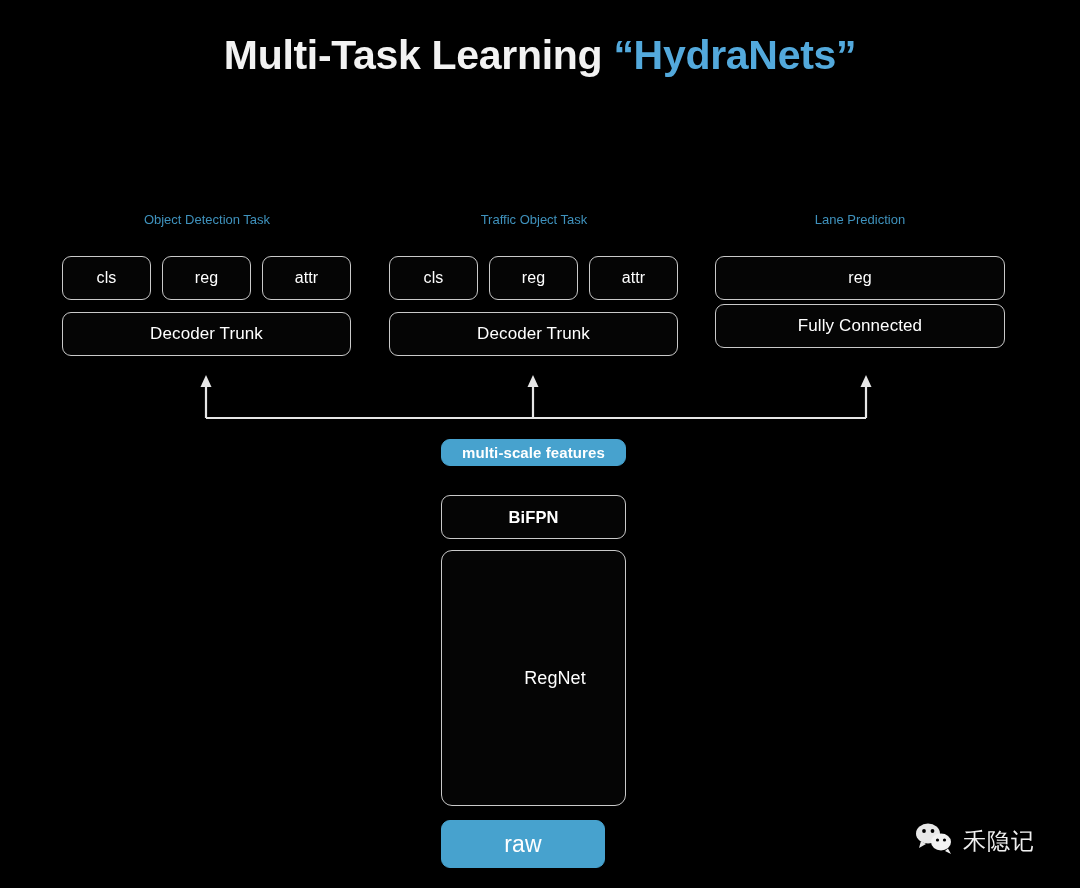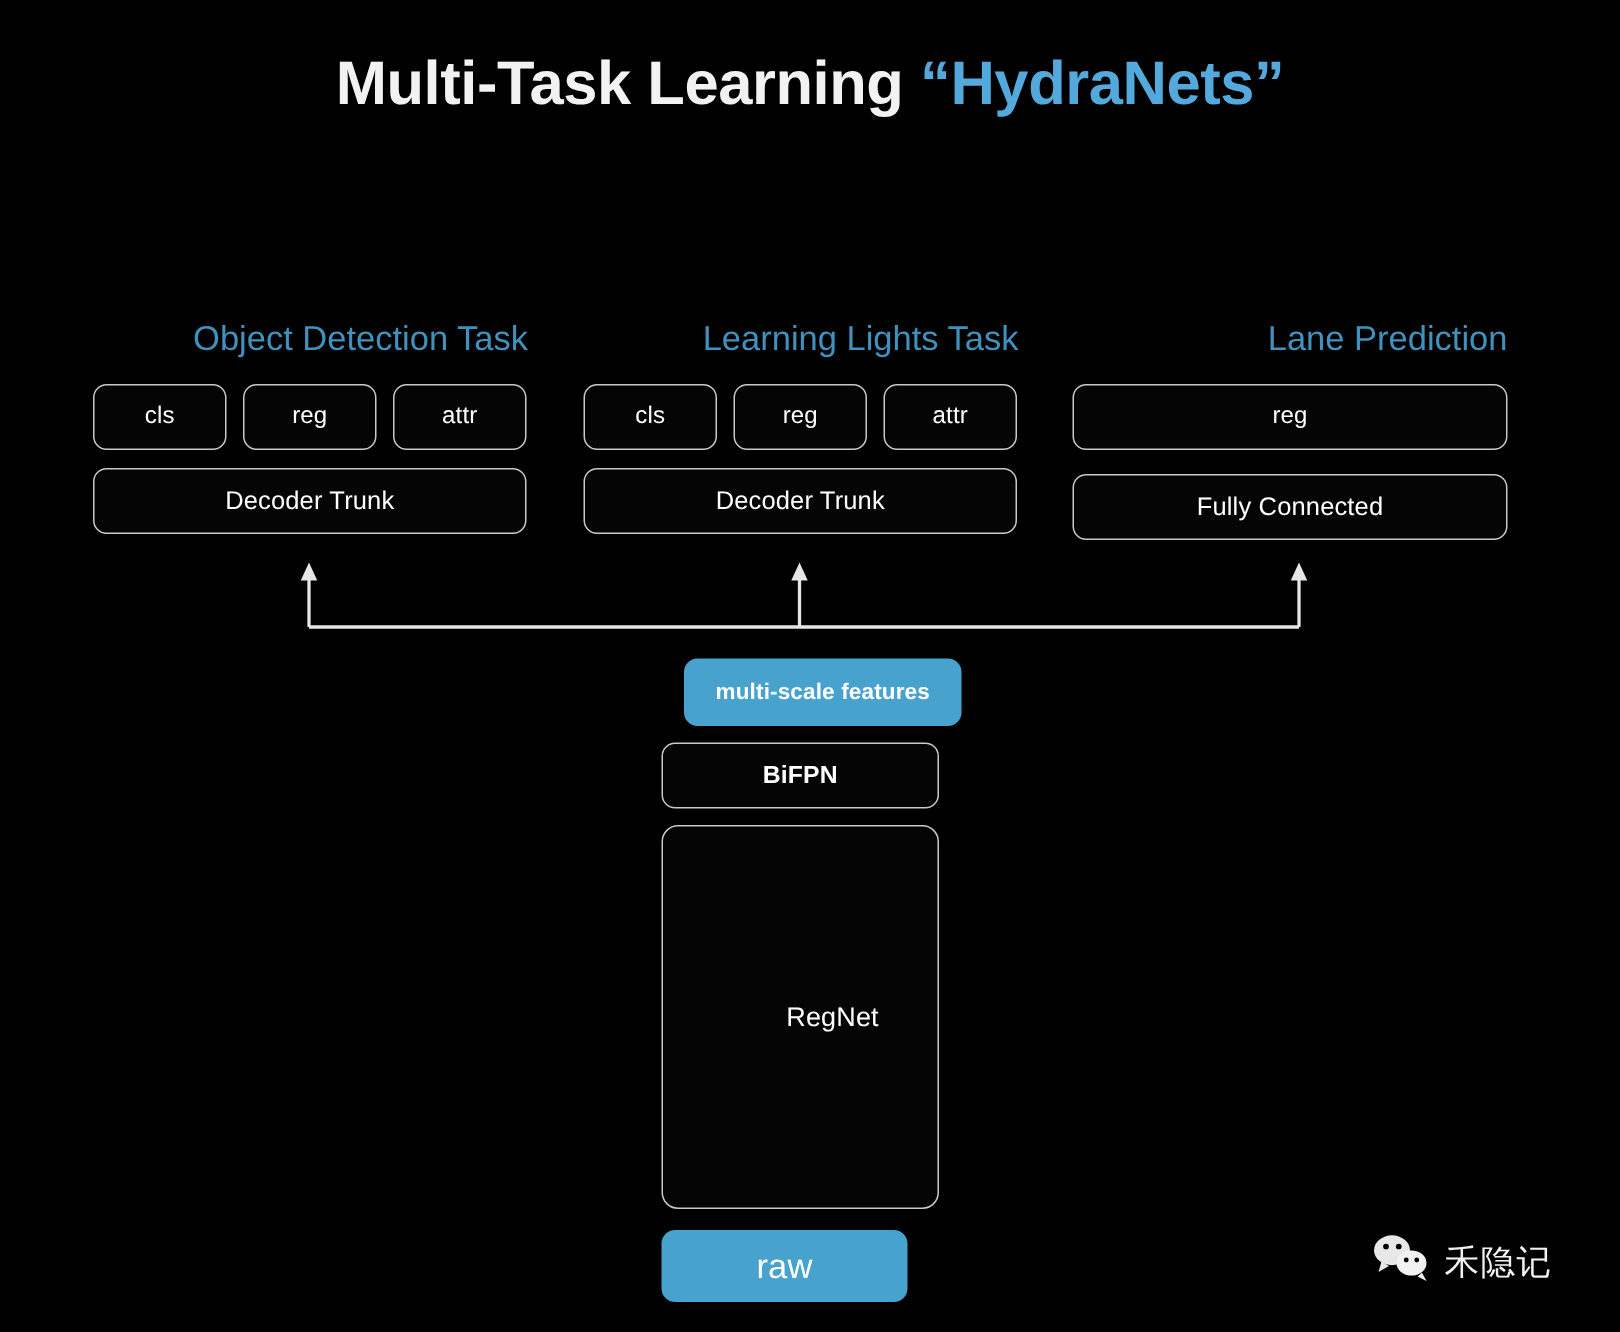--- a/index.html
+++ b/index.html
@@ -35,24 +35,24 @@
     font-weight: 700;
     letter-spacing: -0.3px;
     white-space: nowrap;
   }
   #title .t-main { color: #f2f2f2; }
   #title .t-accent { color: #53a9dc; }
 
   
   .task-header {
     position: absolute;
-    font-size: 23px;
+    font-size: 13px;
     font-weight: 400;
     color: #3f92bd;
-    text-align: right;
+    text-align: center;
     white-space: nowrap;
   }
 
   
   .node {
     position: absolute;
     box-sizing: border-box;
     border: 1.4px solid #c9c9c9;
     border-radius: 9px;
     background: #050505;
@@ -122,52 +122,52 @@
 </head>
 <body>
 
 <div id="slide">
 
   <div id="title">
     <span class="t-main">Multi-Task Learning </span><span class="t-accent">“HydraNets”</span>
   </div>
 
   <div class="task-header" style="left:62px; top:212px; width:290px;">Object Detection Task</div>
-  <div class="task-header" style="left:389px; top:212px; width:290px;">Learning Lights Task</div>
+  <div class="task-header" style="left:389px; top:212px; width:290px;">Traffic Object Task</div>
   <div class="task-header" style="left:715px; top:212px; width:290px;">Lane Prediction</div>
 
   <div class="node small" style="left:62px; top:256px; width:89px; height:44px;">cls</div>
   <div class="node small" style="left:162px; top:256px; width:89px; height:44px;">reg</div>
   <div class="node small" style="left:262px; top:256px; width:89px; height:44px;">attr</div>
   <div class="node trunk" style="left:62px; top:312px; width:289px; height:44px;">Decoder Trunk</div>
 
   <div class="node small" style="left:389px; top:256px; width:89px; height:44px;">cls</div>
   <div class="node small" style="left:489px; top:256px; width:89px; height:44px;">reg</div>
   <div class="node small" style="left:589px; top:256px; width:89px; height:44px;">attr</div>
   <div class="node trunk" style="left:389px; top:312px; width:289px; height:44px;">Decoder Trunk</div>
 
   <div class="node small" style="left:715px; top:256px; width:290px; height:44px;">reg</div>
-  <div class="node trunk" style="left:715px; top:316px; width:290px; height:44px;">Fully Connected</div>
+  <div class="node trunk" style="left:715px; top:304px; width:290px; height:44px;">Fully Connected</div>
 
   <div id="bus">
     <svg width="674" height="50" viewBox="0 0 674 50">
 
       <line x1="6" y1="44" x2="666" y2="44" stroke="#e6e6e6" stroke-width="2.2"></line>
 
       <line x1="6" y1="44" x2="6" y2="10" stroke="#e6e6e6" stroke-width="2.2"></line>
       <line x1="333" y1="44" x2="333" y2="10" stroke="#e6e6e6" stroke-width="2.2"></line>
       <line x1="666" y1="44" x2="666" y2="10" stroke="#e6e6e6" stroke-width="2.2"></line>
 
       <polygon points="6,1 0.5,13 11.5,13" fill="#e6e6e6"></polygon>
       <polygon points="333,1 327.5,13 338.5,13" fill="#e6e6e6"></polygon>
       <polygon points="666,1 660.5,13 671.5,13" fill="#e6e6e6"></polygon>
     </svg>
   </div>
 
-  <div class="node filled msf" style="left:441px; top:439px; width:185px; height:45px;margin-left:15px;">multi-scale features</div>
+  <div class="node filled msf" style="left:441px; top:439px; width:185px; height:27px;">multi-scale features</div>
 
   <div class="node" style="left:441px; top:495px; width:185px; height:44px;font-weight:bold;">BiFPN</div>
 
   <div class="node regnet" style="left:441px; top:550px; width:185px; height:256px;">RegNet</div>
 
   <div class="node filled raw" style="left:441px; top:820px; width:164px; height:48px;">raw</div>
 
   <div id="watermark">
     <span>
       <svg width="40" height="34" viewBox="0 0 40 34">

